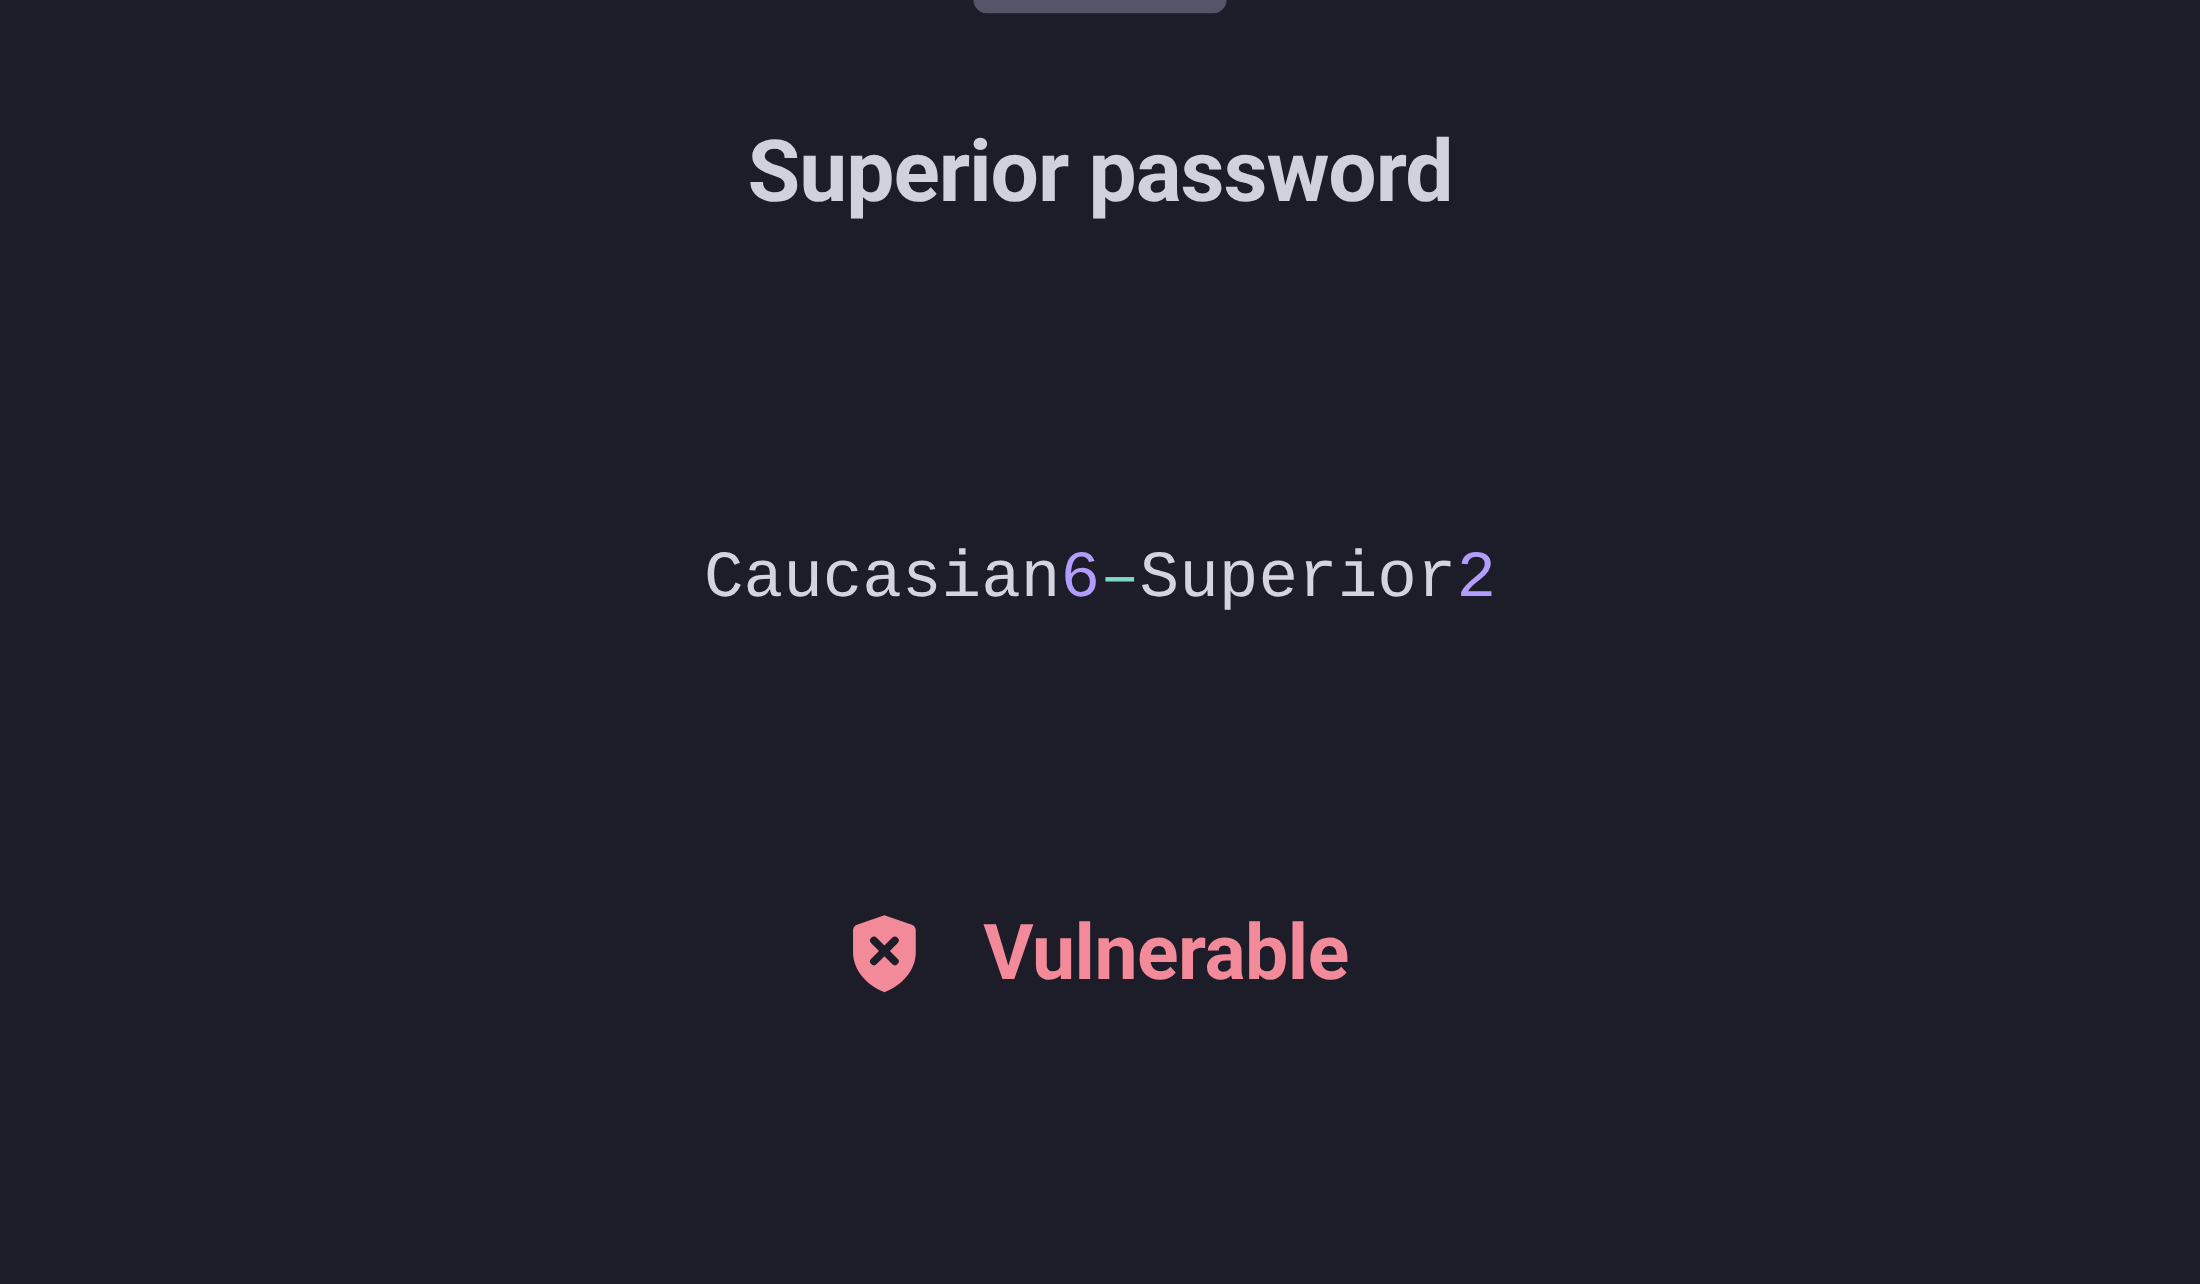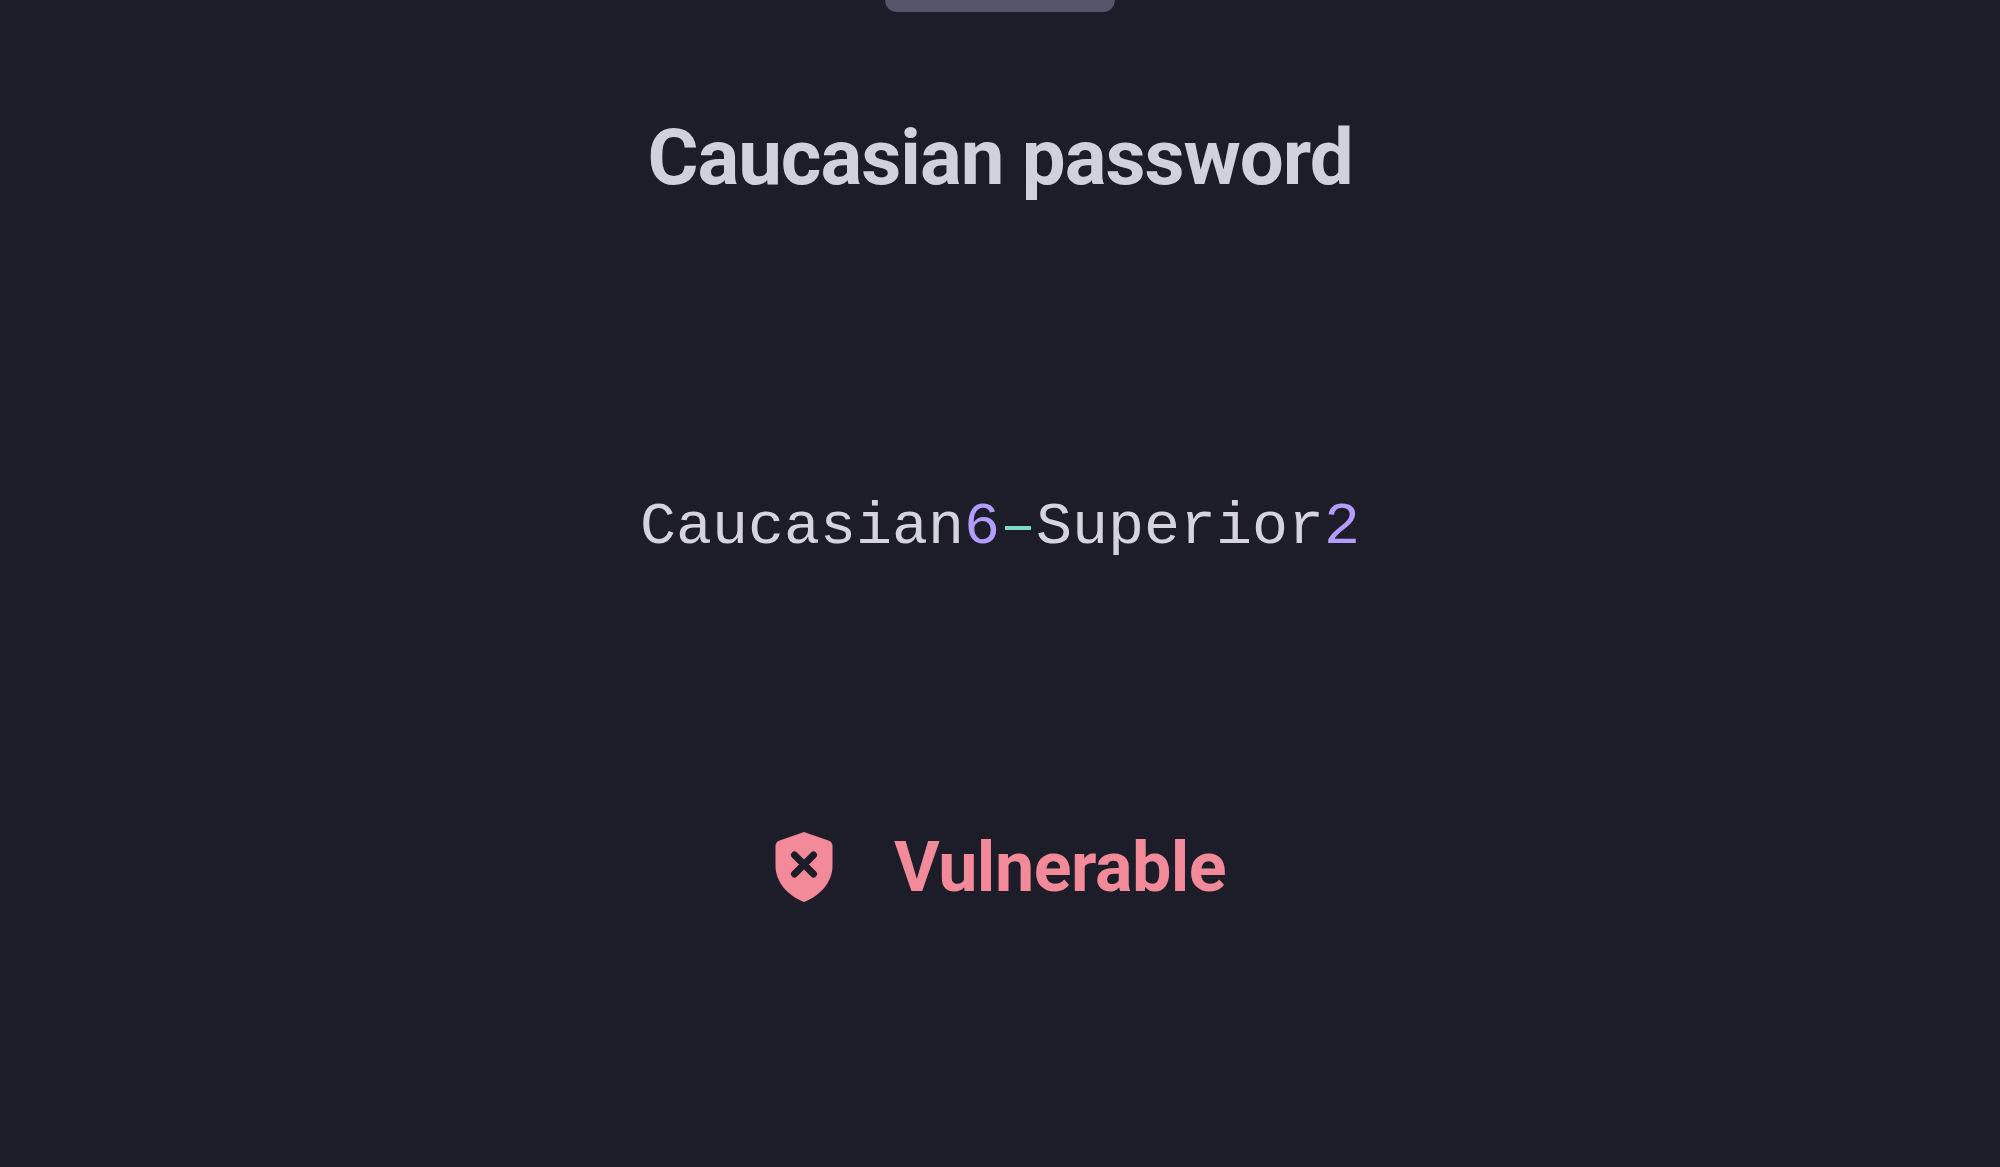--- a/index.html
+++ b/index.html
@@ -68,21 +68,21 @@
       font-weight: 700;
       color: #f38a99;
       letter-spacing: -0.5px;
     }
   </style>
 </head>
 <body>
 
 <div class="drag-handle"></div>
 
-<h1 class="title">Caucasian password</h1>
+<h1 class="title">Superior password</h1>
 
 <div class="password-display"><span>Caucasian</span><span class="digit">6</span><span class="symbol">–</span><span>Superior</span><span class="digit">2</span></div>
 
 <div class="strength-row">
   <span class="shield-icon">
     <svg viewBox="0 0 24 28">
       <path d="M12 0 L22 3.5 C22.8 3.8 23.4 4.6 23.4 5.5 L23.4 13.5 C23.4 20 18.5 25.5 12 28 C5.5 25.5 0.6 20 0.6 13.5 L0.6 5.5 C0.6 4.6 1.2 3.8 2 3.5 Z" fill="#f38a99"></path>
       <path d="M8.2 9.2 L15.8 16.8 M15.8 9.2 L8.2 16.8" stroke="#1d1d2a" stroke-width="2.8" stroke-linecap="round"></path>
     </svg>
   </span>

